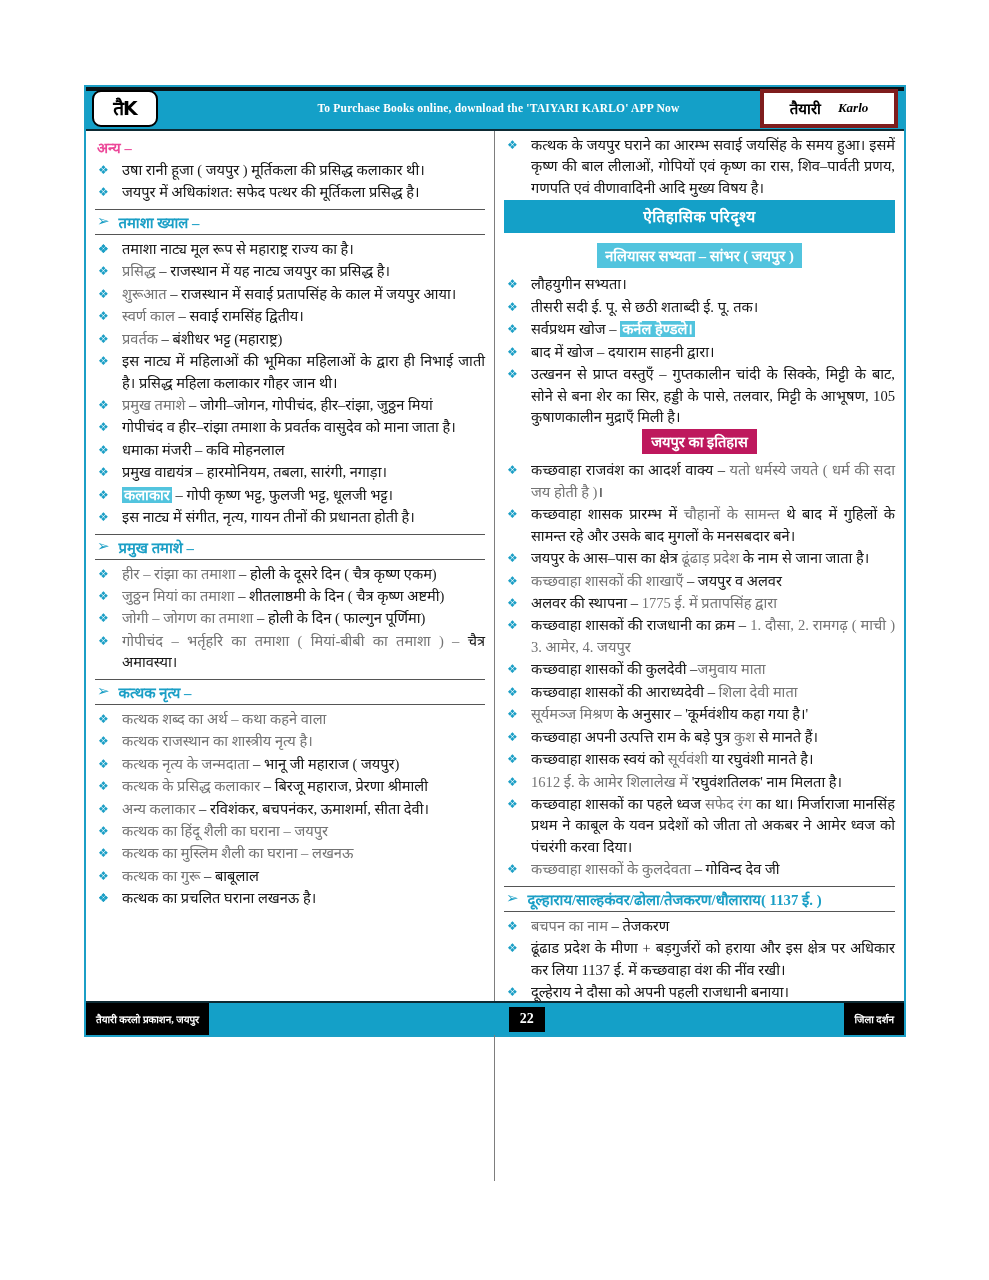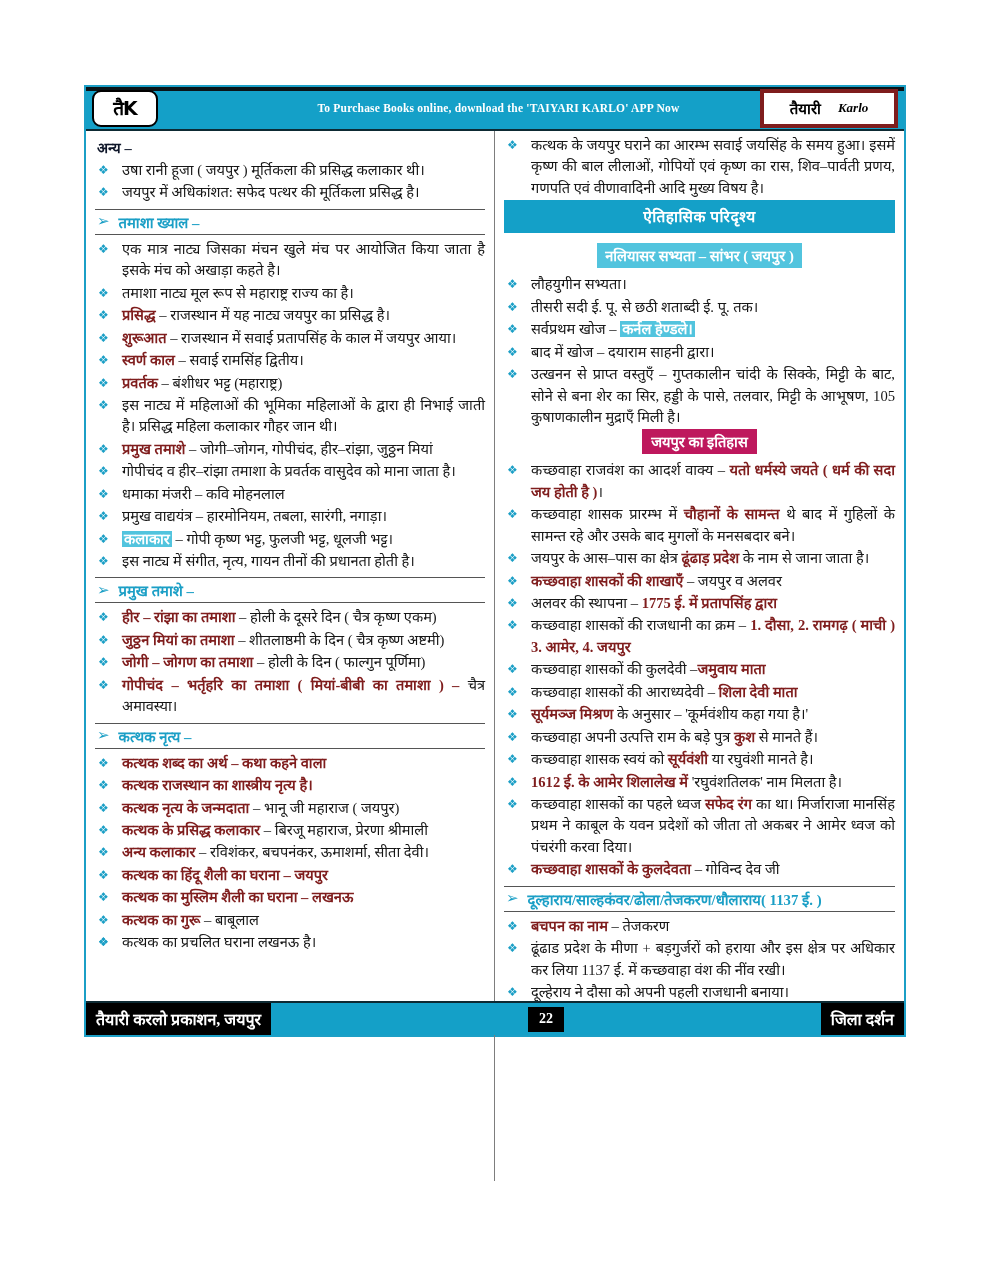--- a/index.html
+++ b/index.html
@@ -60,39 +60,39 @@
     box-sizing:border-box;
   }
   .col{
     width:50%;
     box-sizing:border-box;
     padding:4px 9px 0 9px;
   }
   .col.left{border-right:1px solid #7d7d7d;}
   
   .subhead{
-    color:#0f172a;font-weight:bold;font-size:14.5px;
+    color:#ec4899;font-weight:bold;font-size:14.5px;
     margin:2px 0 3px 2px;
   }
   ul.list{list-style:none;margin:0;padding:0;}
   ul.list li{
     position:relative;
     padding-left:27px;
     margin:0 0 1px 0;
     font-size:14.6px;
     line-height:1.47;
     color:#161616;
     text-align:justify;
     text-justify:inter-word;
   }
   ul.list li .bul{
     position:absolute;left:3px;top:1px;
     color:#1b9fc6;font-size:12px;line-height:1.5;
   }
-  .bq{color:#7f1d1d;font-weight:bold;}
+  .bq{color:#737373;font-weight:normal;}
   
   .arrowhead{
     margin:5px 0 4px 0;
     border-top:1.6px solid #555;
     border-bottom:1.6px solid #555;
     padding:2px 0 2px 0;
   }
   .arrowhead .inner{
     display:flex;align-items:center;gap:9px;
     padding-left:2px;
@@ -127,21 +127,21 @@
   .ftr{
     position:absolute;left:0;right:0;bottom:0;
     height:34px;
     background:#14a0c8;
     border-top:2px solid #0d2a33;
     display:flex;align-items:center;justify-content:space-between;
     box-sizing:border-box;
   }
   .ftr-box{
     background:#000;color:#fff;
-    font-weight:bold;font-size:16px;
+    font-weight:bold;font-size:10px;
     padding:5px 10px 6px 10px;
     height:100%;
     display:flex;align-items:center;
     box-sizing:border-box;
   }
   .pageno{
     background:#000;color:#fff;
     font-weight:bold;font-size:14px;
     padding:4px 11px 5px 11px;
     font-family:"Liberation Serif",serif;
@@ -175,21 +175,21 @@
       </ul>
 
       <div class="arrowhead">
         <div class="inner">
           <span class="arw">➢</span>
           <span class="txt">तमाशा ख्याल  –</span>
         </div>
       </div>
 
       <ul class="list">
-        <li><span class="bul">❖</span><span>एक मात्र नाट्य जिसका मंचन खुले मंच पर आयोजित किया जाता है इसके मंच को अखाड़ा कहते है।</span></li>
+        <li><span class="bul">❖</span></li>
         <li><span class="bul">❖</span><span>तमाशा नाट्य मूल रूप से महाराष्ट्र राज्य का है।</span></li>
         <li><span class="bul">❖</span><span class="bq">प्रसिद्ध</span><span> – राजस्थान में यह नाट्य जयपुर का प्रसिद्ध है।</span></li>
         <li><span class="bul">❖</span><span class="bq">शुरूआत</span><span> – राजस्थान में सवाई प्रतापसिंह के काल में जयपुर आया।</span></li>
         <li><span class="bul">❖</span><span class="bq">स्वर्ण काल</span><span> – सवाई रामसिंह द्वितीय।</span></li>
         <li><span class="bul">❖</span><span class="bq">प्रवर्तक</span><span> – बंशीधर भट्ट (महाराष्ट्र)</span></li>
         <li><span class="bul">❖</span><span>इस नाट्य में महिलाओं की भूमिका महिलाओं के द्वारा ही निभाई जाती है।  प्रसिद्ध महिला कलाकार गौहर जान थी।</span></li>
         <li><span class="bul">❖</span><span class="bq">प्रमुख तमाशे</span><span> – जोगी–जोगन, गोपीचंद, हीर–रांझा, जुठ्ठन मियां</span></li>
         <li><span class="bul">❖</span><span>गोपीचंद व हीर–रांझा तमाशा के प्रवर्तक वासुदेव को माना जाता है।</span></li>
         <li><span class="bul">❖</span><span>धमाका मंजरी – कवि मोहनलाल</span></li>
         <li><span class="bul">❖</span><span>प्रमुख वाद्ययंत्र – हारमोनियम, तबला, सारंगी, नगाड़ा।</span></li>

